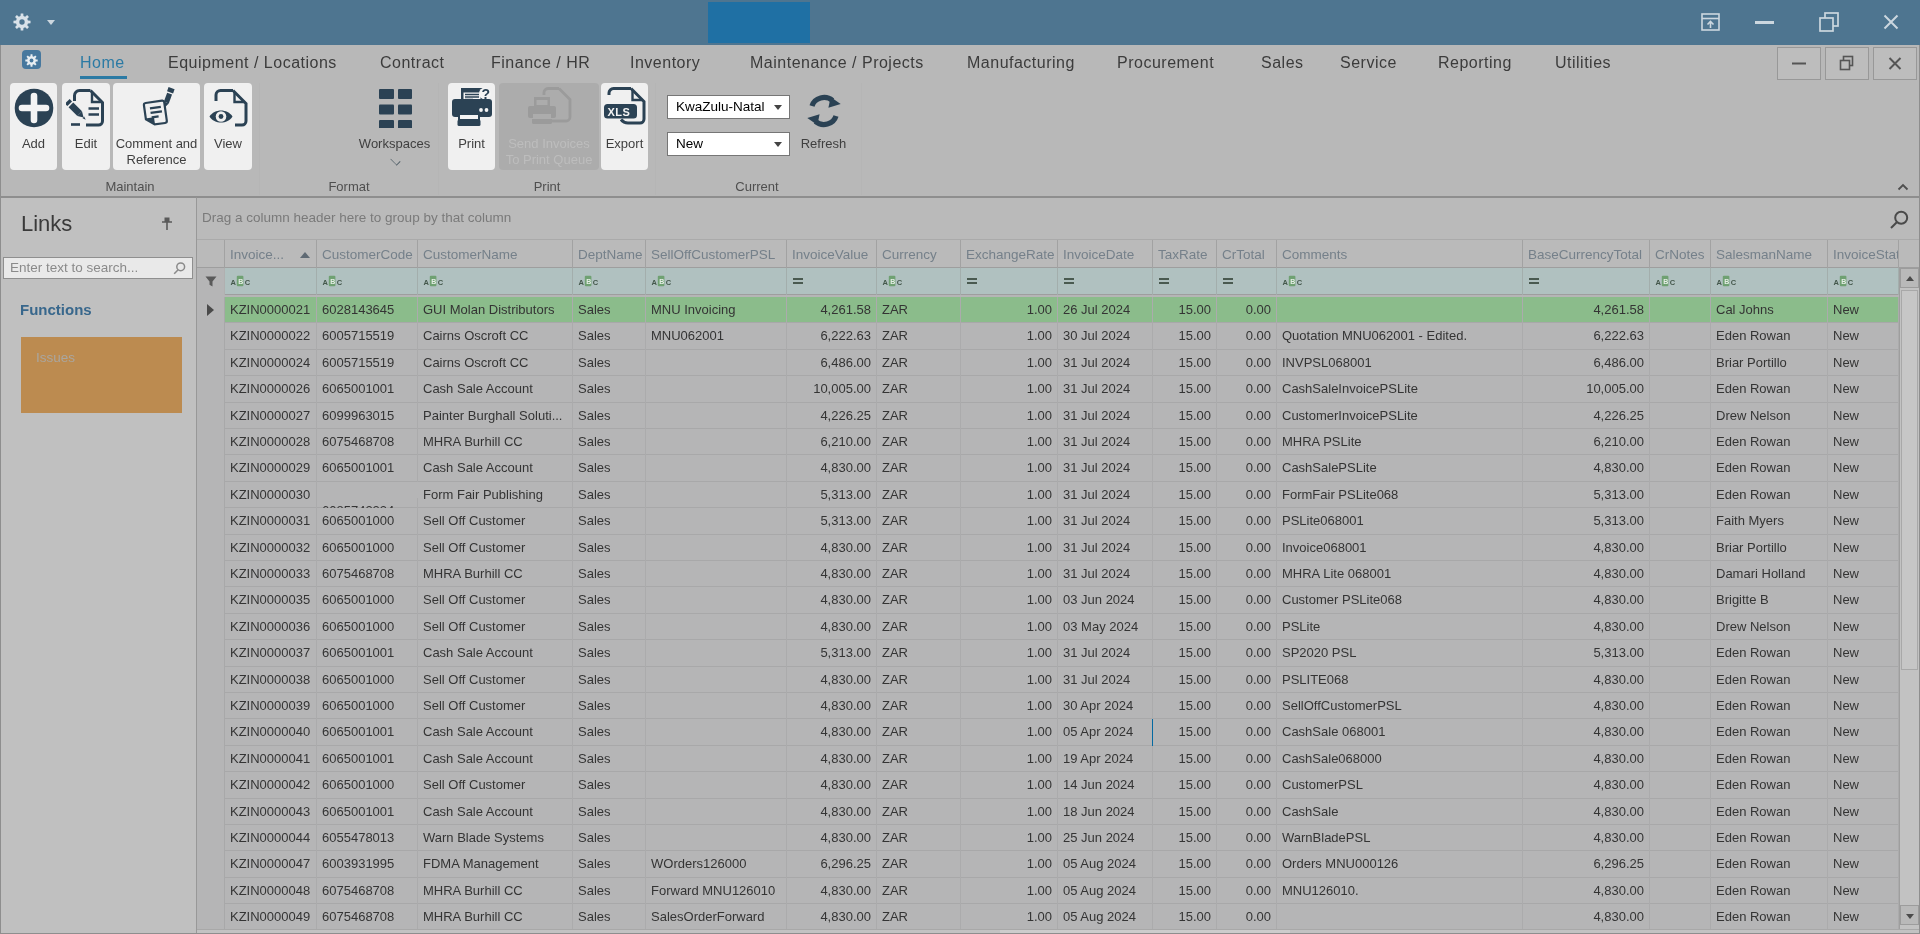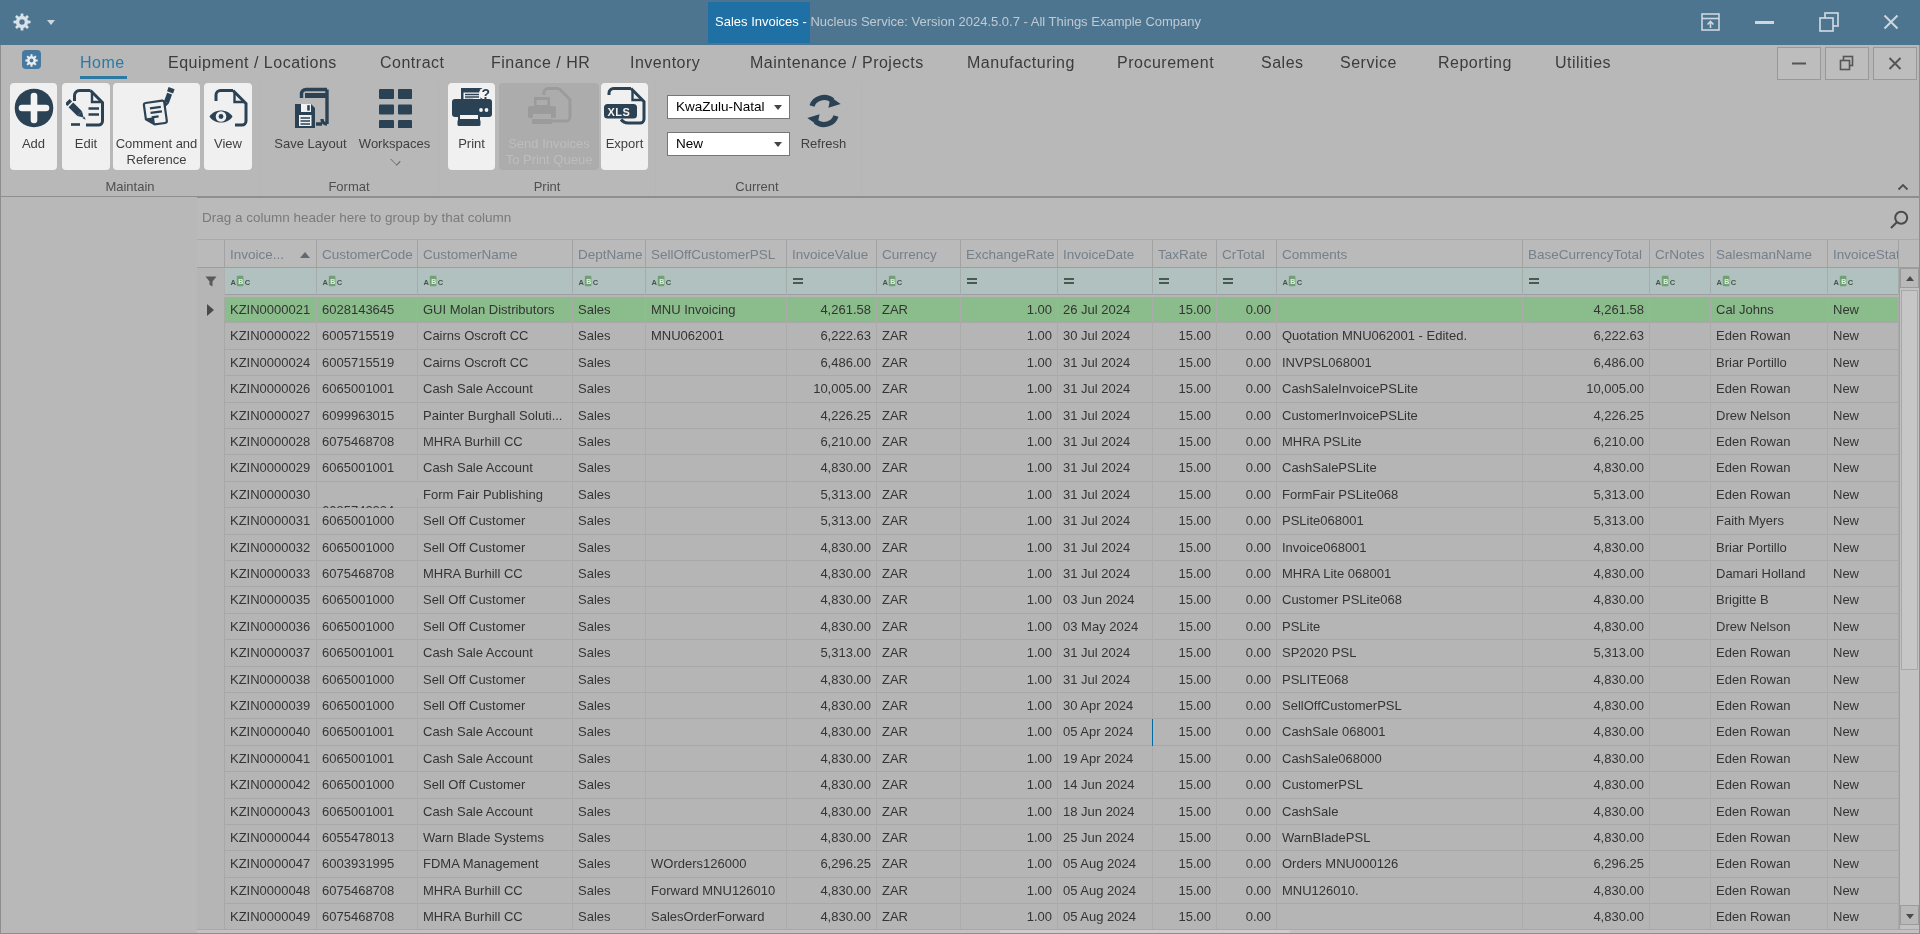--- a/index.html
+++ b/index.html
@@ -37,21 +37,20 @@
 </style></head><body>
 <div id="app">
 
 <div id="titlebar">
 <div class="abs" style="left:13px;top:13px;"><svg width="18" height="18" viewBox="0 0 18 18">
           <path d="M17.54 7.70 L17.54 10.30 L14.94 10.46 L14.24 12.17 L15.96 14.12 L14.12 15.96 L12.17 14.24 L10.46 14.94 L10.30 17.54 L7.70 17.54 L7.54 14.94 L5.83 14.24 L3.88 15.96 L2.04 14.12 L3.76 12.17 L3.06 10.46 L0.46 10.30 L0.46 7.70 L3.06 7.54 L3.76 5.83 L2.04 3.88 L3.88 2.04 L5.83 3.76 L7.54 3.06 L7.70 0.46 L10.30 0.46 L10.46 3.06 L12.17 3.76 L14.12 2.04 L15.96 3.88 L14.24 5.83 L14.94 7.54 Z" fill="#d9e2e9"></path>
           <circle cx="9.0" cy="9.0" r="2.7" fill="#4e7590"></circle>
         </svg></div>
 <div class="abs" style="left:47px;top:20px;width:0;height:0;border-left:4.5px solid transparent;border-right:4.5px solid transparent;border-top:5.5px solid #ccd7df;"></div>
 <div id="tb-hl"></div>
-<div id="tb-title">Sales Invoices - <span class="rest">Nucleus Service: Version 2024.5.0.7 - All Things Example Company</span></div>
 <div class="abs" style="left:1701px;top:13px;"><svg width="19" height="18" viewBox="0 0 19 18">
 <rect x="1" y="1" width="17" height="16" fill="none" stroke="#ccd7df" stroke-width="1.6"></rect>
 <path d="M1 5.5 H18" stroke="#ccd7df" stroke-width="1.6"></path>
 <path d="M9.5 15 V9 M6.5 11.5 L9.5 8.5 L12.5 11.5" fill="none" stroke="#ccd7df" stroke-width="1.6"></path>
 </svg></div>
 <div class="abs" style="left:1755px;top:21px;width:19px;height:2.5px;background:#ccd7df;"></div>
 <div class="abs" style="left:1819px;top:12px;"><svg width="20" height="20" viewBox="0 0 20 20">
 <rect x="6" y="1" width="13" height="13" fill="none" stroke="#ccd7df" stroke-width="1.7"></rect>
 <rect x="1" y="6" width="13" height="13" fill="#4e7590" stroke="#ccd7df" stroke-width="1.7"></rect>
 </svg></div>
@@ -141,34 +140,20 @@
 <path d="M25 2.5 L38 15.5 V33 a4 4 0 0 1 -4 4 H27" fill="none" stroke="#2b4254" stroke-width="3"></path>
 <path d="M26.5 4 V14 H36.5" fill="none" stroke="#2b4254" stroke-width="2.4"></path>
 <path d="M1.5 28.5 C6.5 20.5 19.5 20.5 24.5 28.5 C19.5 36.5 6.5 36.5 1.5 28.5 Z" fill="#2b4254"></path>
 <circle cx="13" cy="28.5" r="5.3" fill="#f0f0f0"></circle>
 <circle cx="13" cy="28.5" r="2.4" fill="#2b4254"></circle>
 </svg>
         </div>
         <div class="rlabel" style="color:#3f3f3f">View</div>
       </div>
 <div class="rsep" style="left:259px;"></div>
-<div class="rbtn" style="left:266px;width:89px;">
-        <div class="ricon">
-          <svg width="44" height="42" viewBox="0 0 44 42">
-<path d="M17 3.5 H38 M38 3.5 V38 M38 38 a5 5 0 0 1 -5 -5 M33 38 H27 M17 3.5 a4.5 4.5 0 0 0 -4.5 4.5 V12" fill="none" stroke="#2b4254" stroke-width="3.4"></path>
-<rect x="16" y="7" width="22" height="5" fill="#2b4254"></rect>
-<path d="M6 18 H22 L26 22 V42 H6 Z" fill="#2b4254"></path>
-<rect x="12" y="18" width="10" height="8" fill="#f2f2f2"></rect>
-            <rect x="18.2" y="19.2" width="2.6" height="5.4" fill="#2b4254"></rect>
-<rect x="10" y="29" width="12.5" height="11" fill="#f2f2f2"></rect>
-<path d="M11.5 32 H21 M11.5 35 H21 M11.5 38 H21" stroke="#2b4254" stroke-width="1.5"></path>
-</svg>
-        </div>
-        <div class="rlabel" style="color:#3f3f3f">Save Layout</div>
-      </div>
 <div class="rbtn" style="left:355px;width:79px;">
         <div class="ricon">
           <svg width="40" height="42" viewBox="0 0 40 42">
 <rect x="4" y="3" width="15" height="10" rx="1" fill="#2b4254"></rect>
             <rect x="23" y="3" width="14" height="10" rx="1" fill="#2b4254"></rect>
 <rect x="4" y="18.5" width="15" height="10" rx="1" fill="#2b4254"></rect>
             <rect x="23" y="18.5" width="14" height="10" rx="1" fill="#2b4254"></rect>
 <rect x="4" y="34" width="15" height="10" rx="1" fill="#2b4254"></rect>
             <rect x="23" y="34" width="14" height="10" rx="1" fill="#2b4254"></rect>
 </svg>
@@ -235,20 +220,36 @@
         <div class="rlabel" style="color:#3f3f3f">Refresh</div>
       </div>
 <div class="rsep" style="left:861px;"></div>
 <div class="rgrouplabel" style="left:130px;width:120px;margin-left:-60px;">Maintain</div>
 <div class="rgrouplabel" style="left:349px;width:120px;margin-left:-60px;">Format</div>
 <div class="rgrouplabel" style="left:547px;width:120px;margin-left:-60px;">Print</div>
 <div class="rgrouplabel" style="left:757px;width:120px;margin-left:-60px;">Current</div>
 <div class="abs" style="left:1897px;top:95px;"><svg width="12" height="8" viewBox="0 0 12 8">
           <path d="M1.5 6.5 L6 2 L10.5 6.5" fill="none" stroke="#4f4f4f" stroke-width="1.8"></path>
         </svg></div>
+</div>
+<div id="leftpanel">
+<div class="abs" style="left:21px;top:13px;font-size:22px;color:#3a3a3a;">Links</div>
+<div class="abs" style="left:160px;top:18px;"><svg width="14" height="16" viewBox="0 0 14 16">
+<path d="M2 6 H12 M7 6 V14" stroke="#5a5a5a" stroke-width="1.6" fill="none"></path>
+<path d="M4.5 1.5 H9.5 V6 H4.5 Z" fill="#5a5a5a"></path>
+</svg></div>
+<div class="abs" style="left:3px;top:59px;width:190px;height:22px;background:#e9e9e9;border:1px solid #8f8f8f;"></div>
+<div class="abs" style="left:10px;top:62px;font-size:13.5px;color:#8a8a8a;">Enter text to search...</div>
+<div class="abs" style="left:172px;top:63px;"><svg width="15" height="15" viewBox="0 0 15 15">
+<circle cx="8.7" cy="5.8" r="3.9" fill="none" stroke="#8a8a8a" stroke-width="1.5"></circle>
+<path d="M5.9 8.9 L2.2 12.8" stroke="#8a8a8a" stroke-width="1.5"></path>
+</svg></div>
+<div class="abs" style="left:20px;top:103px;font-size:15px;font-weight:bold;color:#38678c;">Functions</div>
+<div class="abs" style="left:21px;top:139px;width:161px;height:76px;background:#bc8b50;"></div>
+<div class="abs" style="left:36px;top:152px;font-size:13.5px;color:#aaa69f;">Issues</div>
 </div>
 <div id="grid">
 <div class="abs" style="left:0;top:0;width:1723px;height:41px;background:#bababa;"></div>
 <div class="abs" style="left:5px;top:12px;font-size:13.5px;color:#7a7a7a;">Drag a column header here to group by that column</div>
 <div class="abs" style="left:1691px;top:11px;"><svg width="22" height="22" viewBox="0 0 22 22">
 <circle cx="13.2" cy="8.8" r="6" fill="none" stroke="#4a4a4a" stroke-width="2"></circle>
 <path d="M8.8 13.2 L3 19" stroke="#4a4a4a" stroke-width="2"></path>
 </svg></div>
 <div class="abs" style="left:0;top:41px;width:1723px;height:29px;background:#bababa;border-top:1px solid #aaa;border-bottom:1px solid #9e9e9e;">
 <div class="hcell" style="left:0px;top:0;width:28px;height:29px;"></div>

